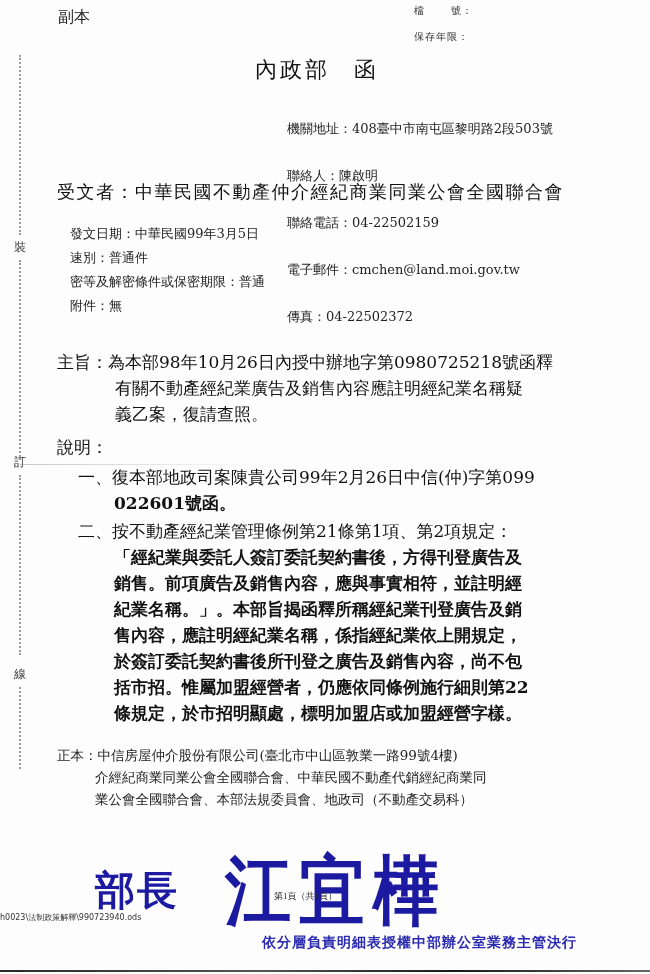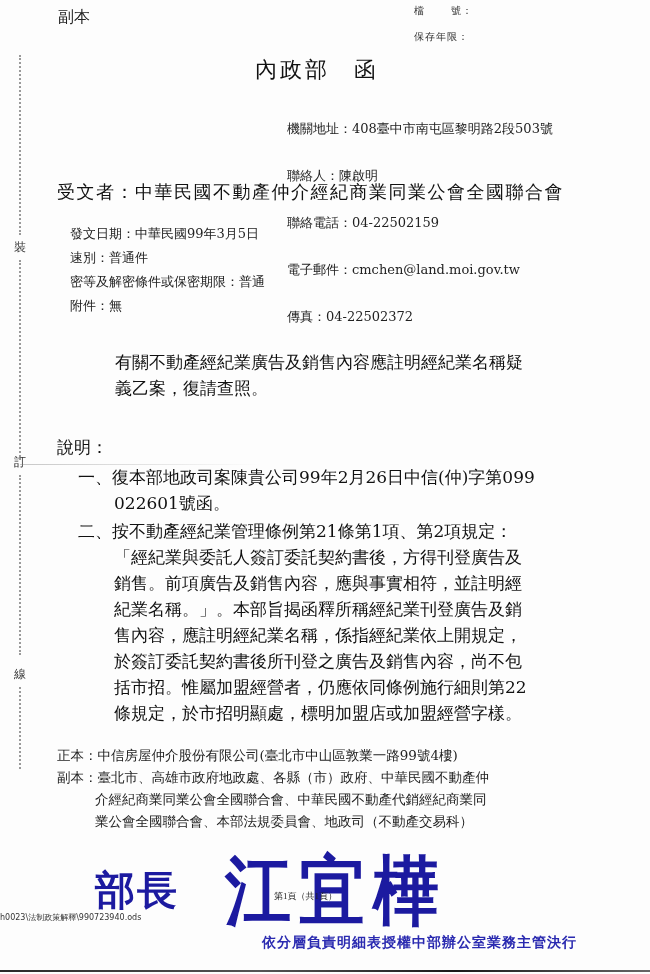--- a/index.html
+++ b/index.html
@@ -30,21 +30,21 @@
     .info { left: 70px; top: 222px; font-size: 13px; line-height: 24px; color: #222; }
 
     .subject { left: 57px; top: 349px; font-size: 17px; line-height: 26px; color: #111; width: 560px; }
     .subject .row { white-space: nowrap; }
     .subject .indent { padding-left: 58px; }
 
     .explain-label { left: 57px; top: 436px; font-size: 17px; color: #111; }
 
     .items { left: 78px; top: 464px; font-size: 17px; line-height: 26px; color: #111; }
     .items .row { white-space: nowrap; }
-    .items .indent { padding-left: 36px; }
+    .items .indent { padding-left: 36px; font-weight: bold; }
 
     .distribution { left: 57px; top: 744px; font-size: 13.5px; line-height: 22px; color: #222; }
     .distribution .row { white-space: nowrap; }
     .distribution .indent { padding-left: 38px; }
 
     .signature { left: 95px; top: 840px; color: #1c1aa0; font-family: "DejaVu Serif", serif; font-weight: bold; }
     .sig-title { position: absolute; left: 0; top: 23px; font-size: 40px; letter-spacing: 2px; white-space: nowrap; }
     .sig-name { position: absolute; left: 130px; top: 0; font-size: 66px; letter-spacing: 8px; white-space: nowrap; transform: scaleY(1.15); transform-origin: top left; }
 
     .page-num { left: 274px; top: 890px; font-size: 9px; color: #222; font-family: Liberation Serif, serif; }
@@ -94,20 +94,21 @@
   <div class="abs recipient">受文者：中華民國不動產仲介經紀商業同業公會全國聯合會</div>
 
   <div class="abs info">
     <div>發文日期：中華民國99年3月5日</div>
     <div>速別：普通件</div>
     <div>密等及解密條件或保密期限：普通</div>
     <div>附件：無</div>
   </div>
 
   <div class="abs subject">
+    <div class="row">主旨：為本部98年10月26日內授中辦地字第0980725218號函釋</div>
     <div class="row indent">有關不動產經紀業廣告及銷售內容應註明經紀業名稱疑</div>
     <div class="row indent">義乙案，復請查照。</div>
   </div>
 
   <div class="abs explain-label">說明：</div>
   <div class="abs items">
     <div>
       <div class="row">一、復本部地政司案陳貴公司99年2月26日中信(仲)字第099</div>
       <div class="row indent">022601號函。</div>
     </div>
@@ -118,21 +119,20 @@
       <div class="row indent">紀業名稱。」。本部旨揭函釋所稱經紀業刊登廣告及銷</div>
       <div class="row indent">售內容，應註明經紀業名稱，係指經紀業依上開規定，</div>
       <div class="row indent">於簽訂委託契約書後所刊登之廣告及銷售內容，尚不包</div>
       <div class="row indent">括市招。惟屬加盟經營者，仍應依同條例施行細則第22</div>
       <div class="row indent">條規定，於市招明顯處，標明加盟店或加盟經營字樣。</div>
     </div>
   </div>
 
   <div class="abs distribution">
     <div class="row">正本：中信房屋仲介股份有限公司(臺北市中山區敦業一路99號4樓)</div>
-    <div class="row">副本：臺北市、高雄市政府地政處、各縣（市）政府、中華民國不動產仲</div>
     <div class="row indent">介經紀商業同業公會全國聯合會、中華民國不動產代銷經紀商業同</div>
     <div class="row indent">業公會全國聯合會、本部法規委員會、地政司（不動產交易科）</div>
   </div>
 
   <div class="abs signature">
     <span class="sig-title">部長</span>
     <span class="sig-name">江宜樺</span>
   </div>
 
   <div class="abs page-num">第1頁（共1頁）</div>

